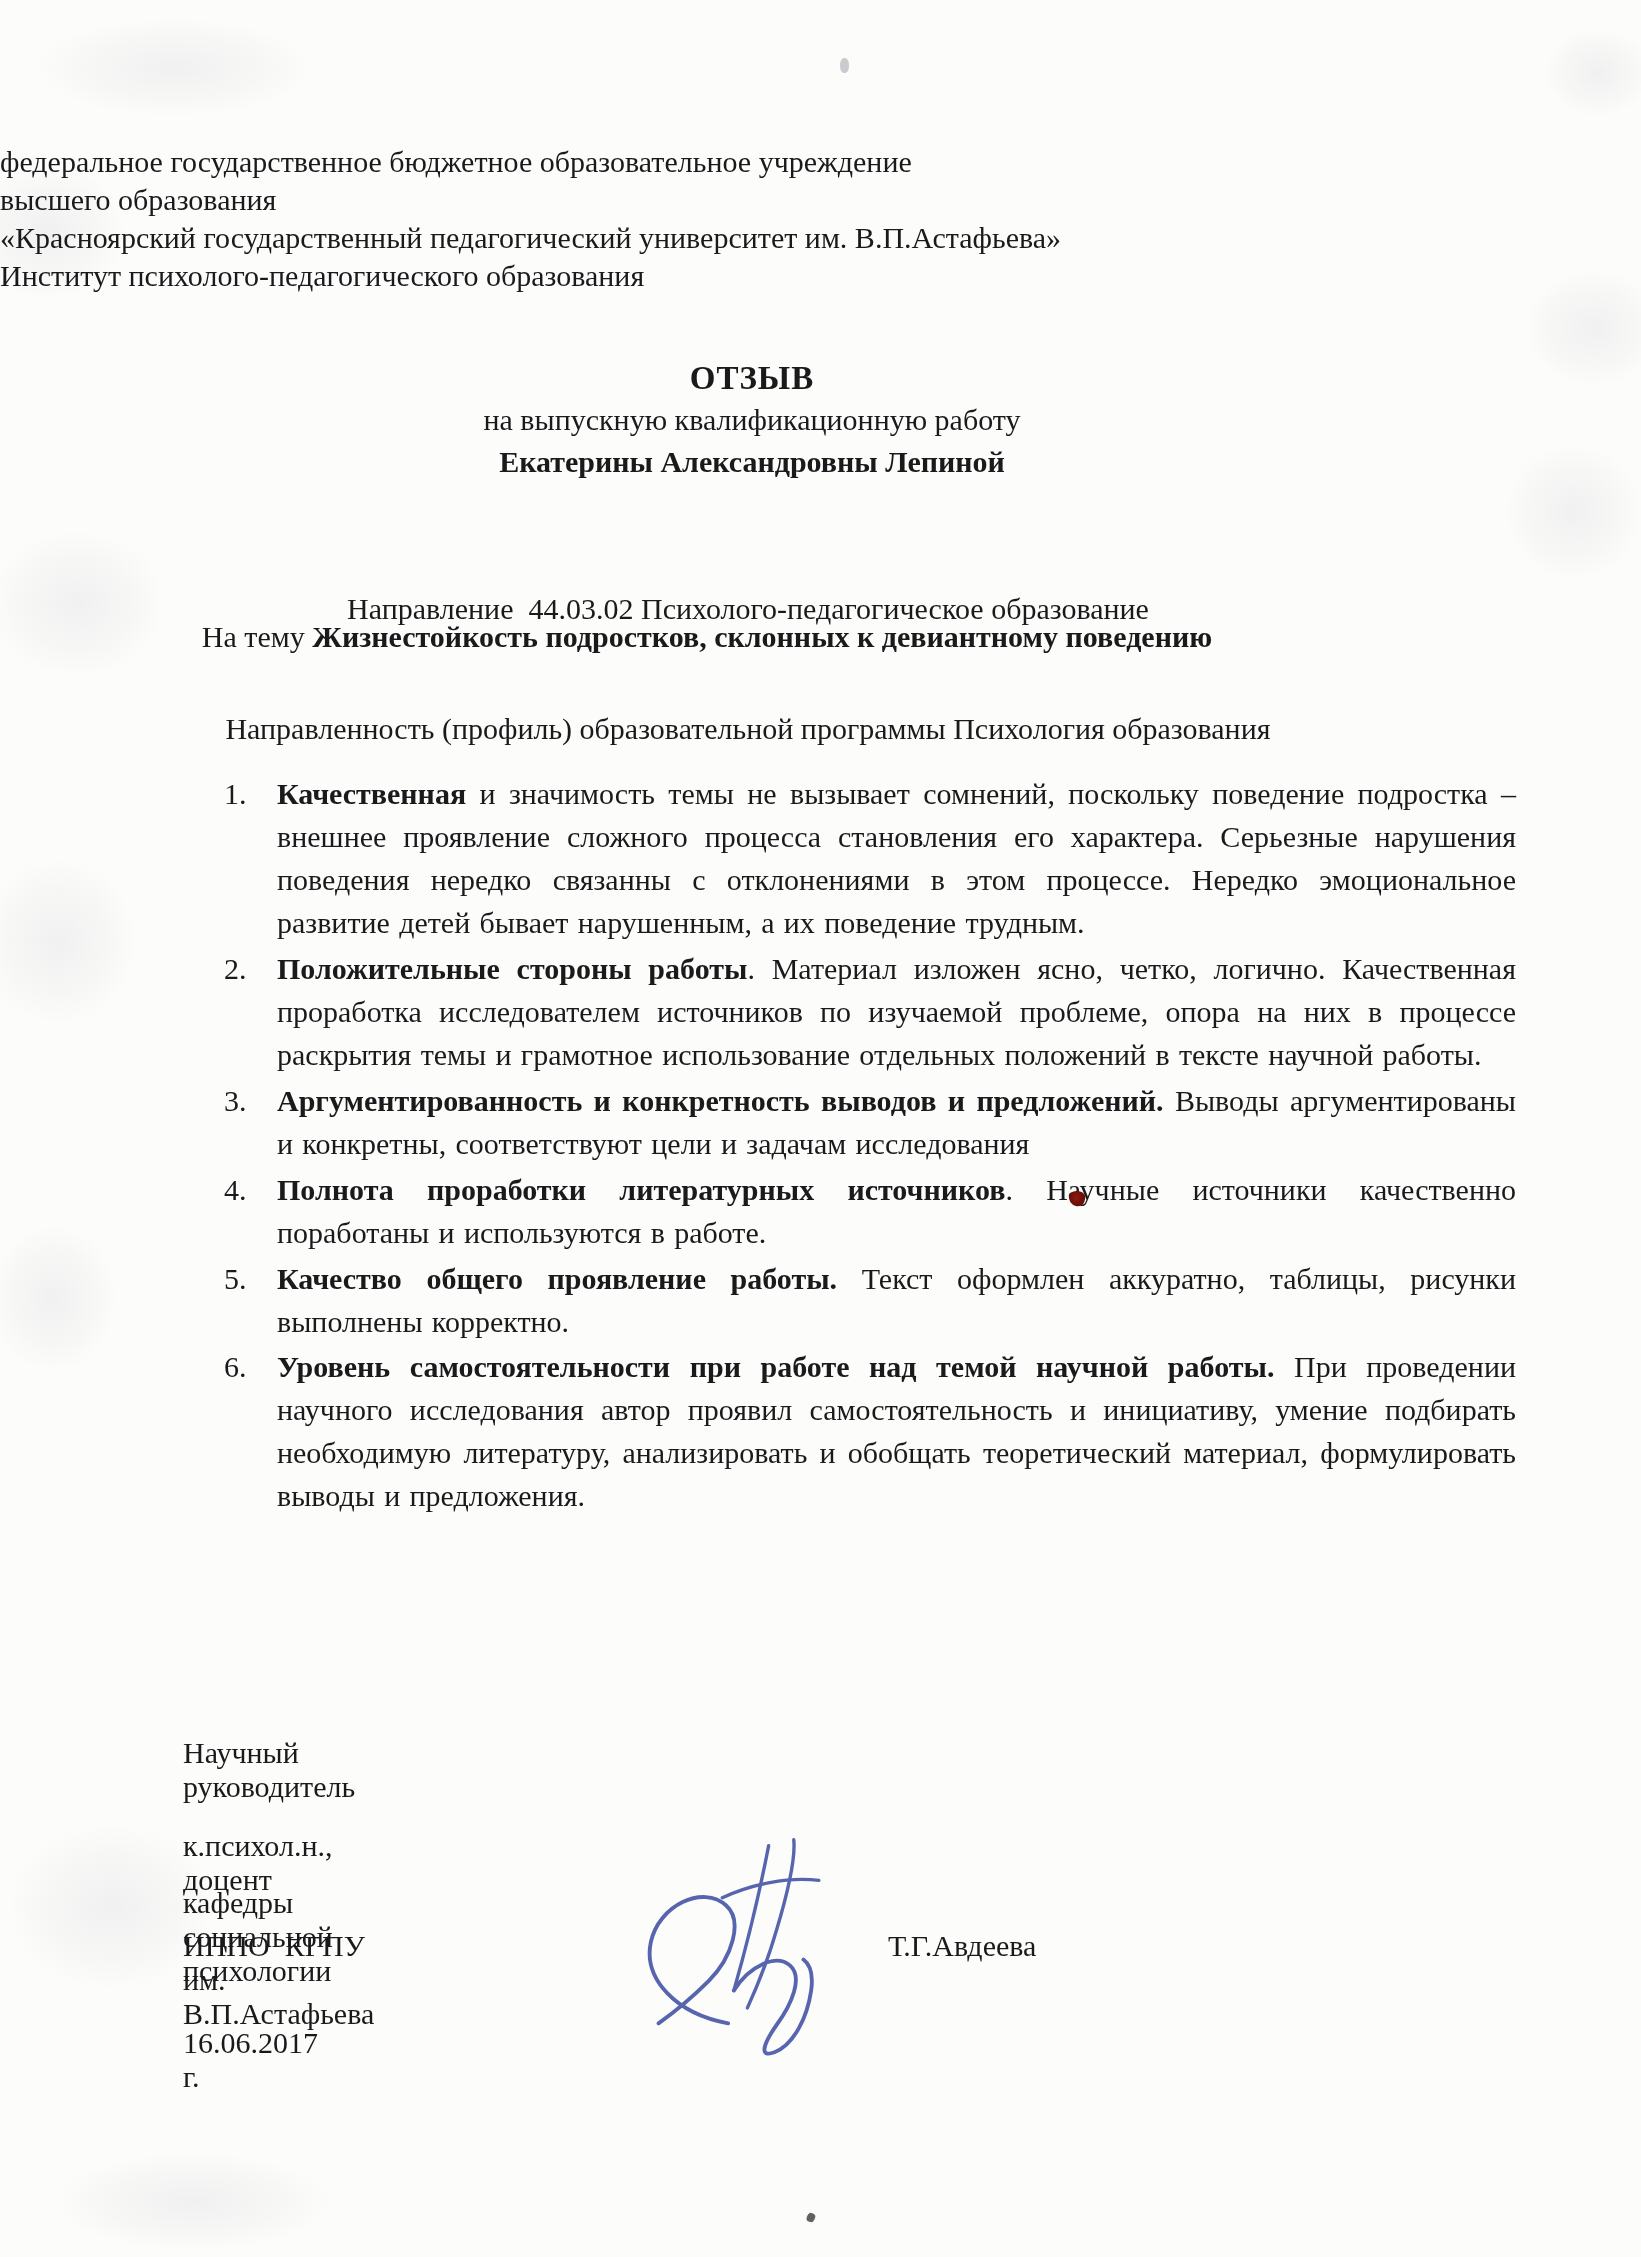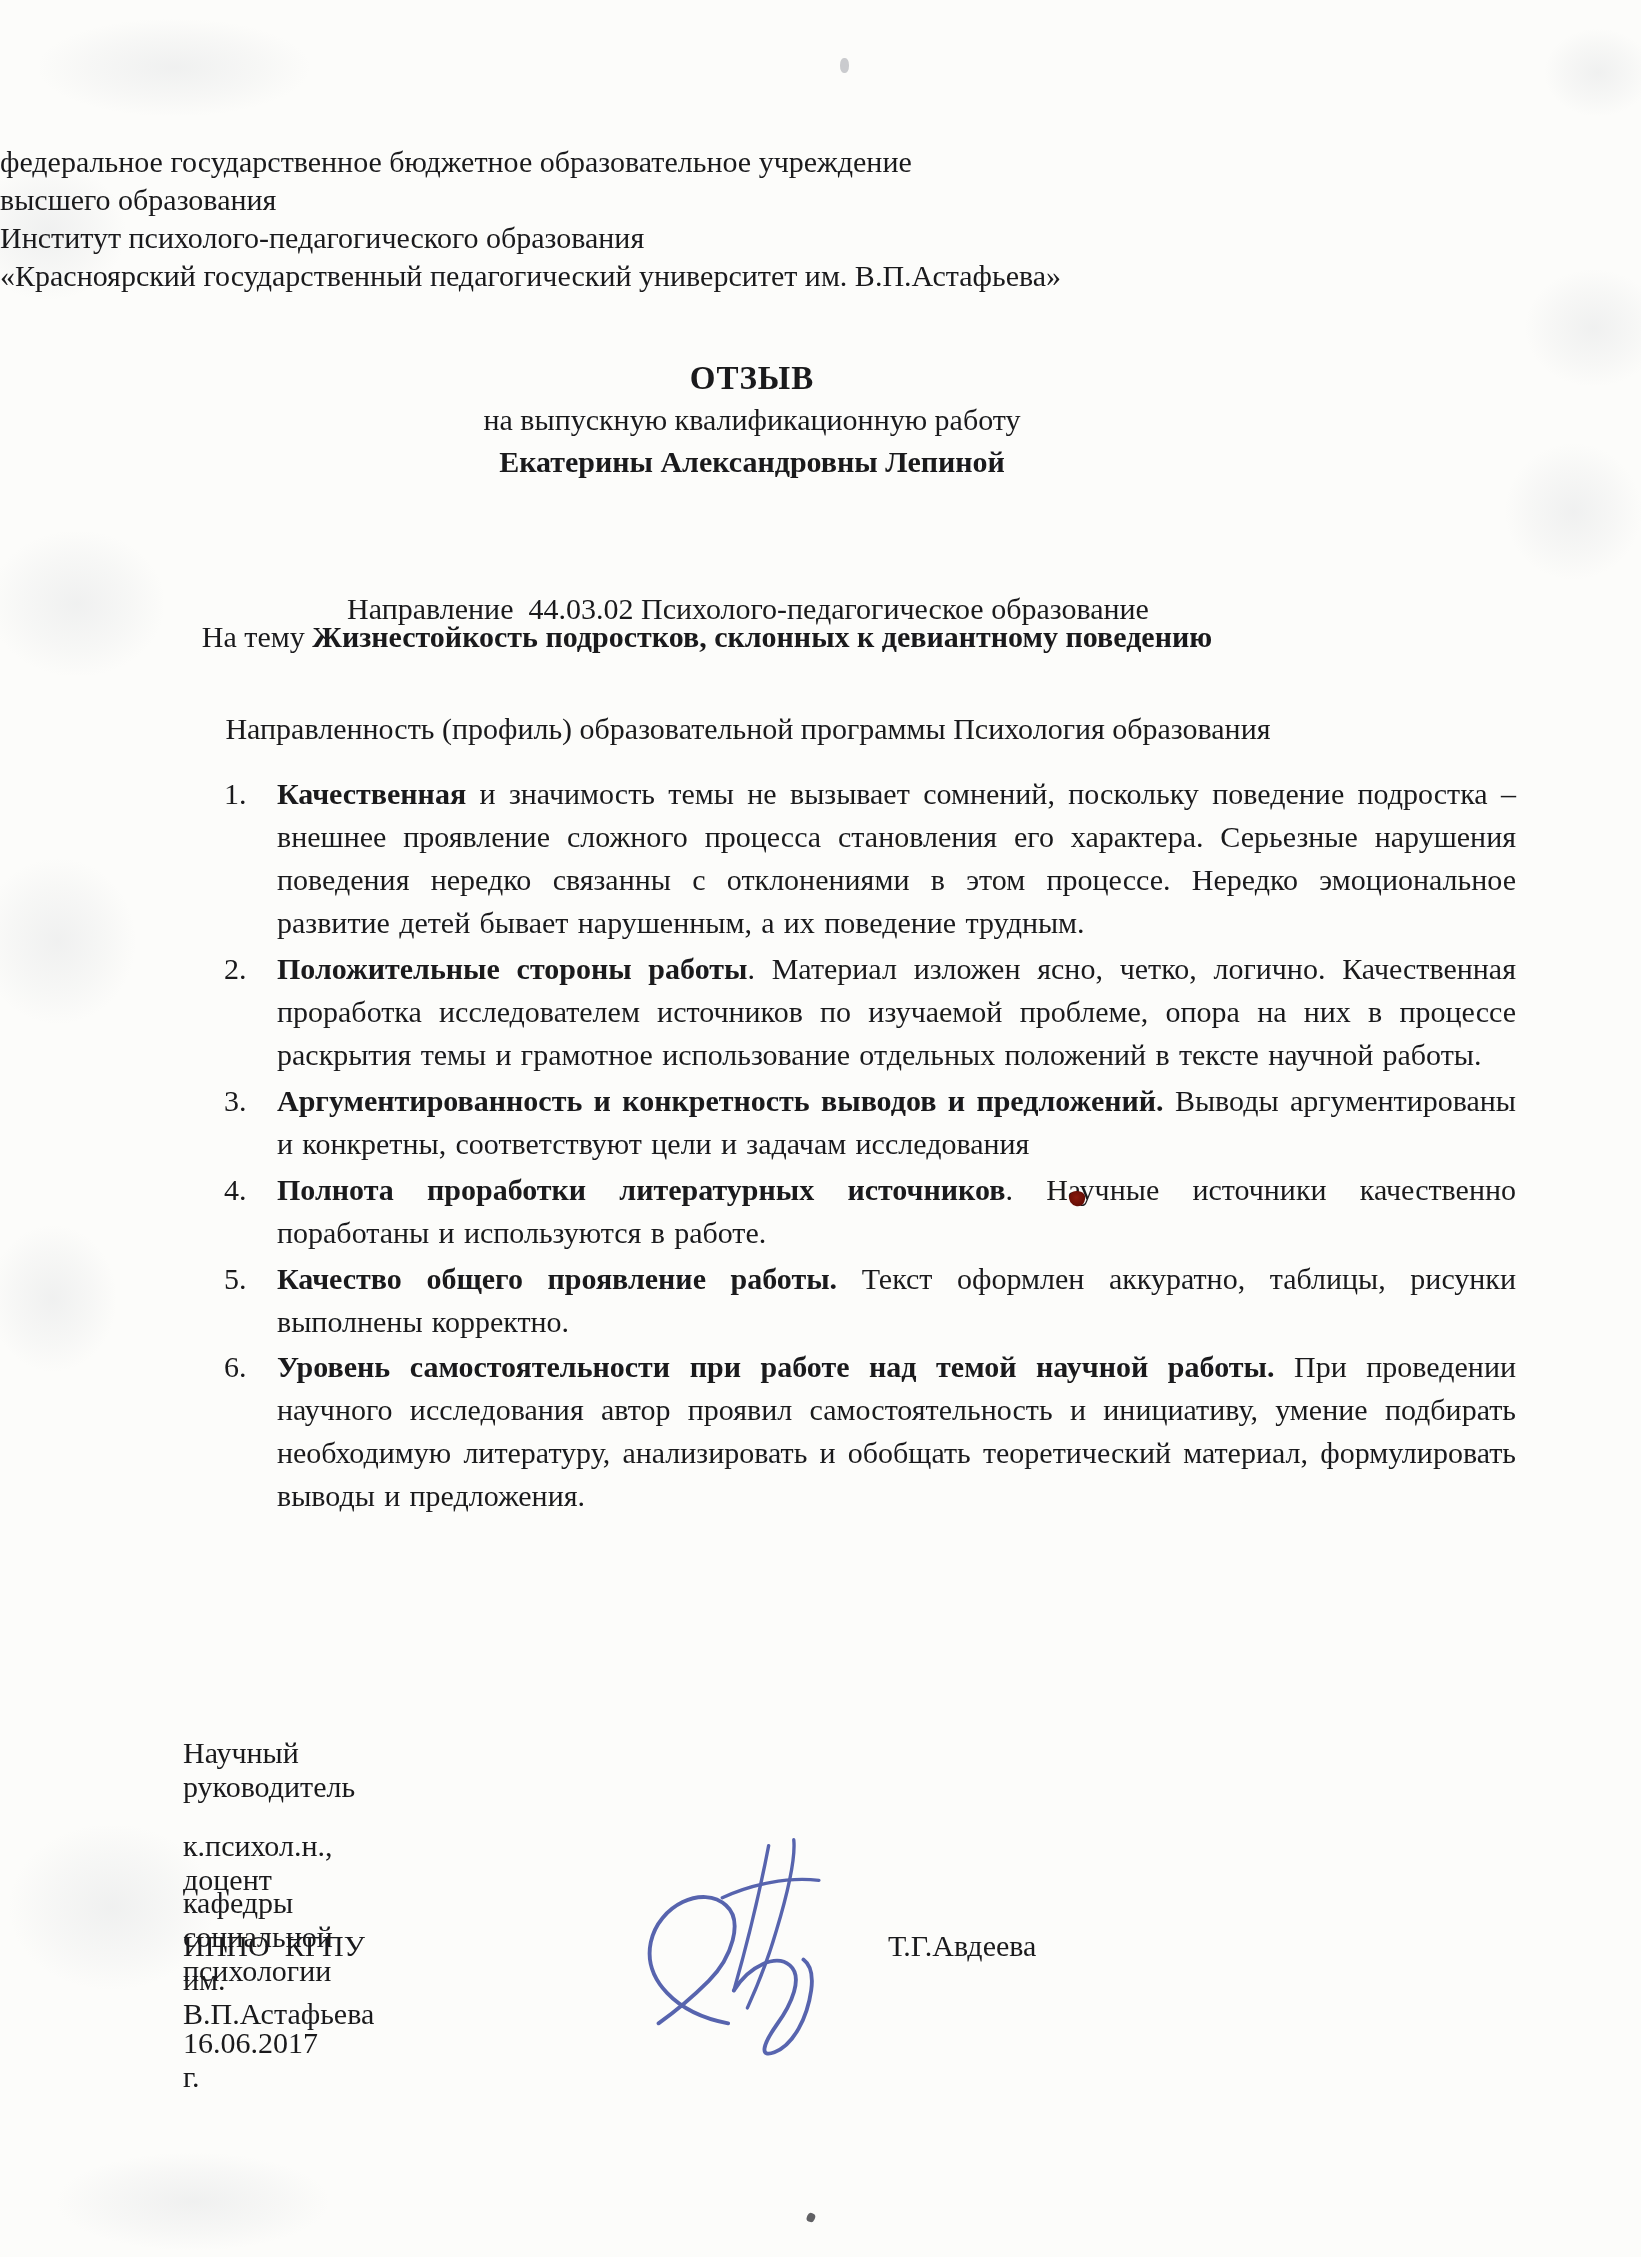--- a/index.html
+++ b/index.html
@@ -62,22 +62,22 @@
   <div class="smudge" style="left:58px;top:2153px;width:270px;height:97px;"></div>
   <div class="smudge" style="left:1526px;top:270px;width:135px;height:116px;"></div>
   <div class="smudge" style="left:1545px;top:29px;width:106px;height:87px;"></div>
   <div class="smudge" style="left:1506px;top:444px;width:135px;height:135px;"></div>
   <div class="speck" style="left:807px;top:2213px;width:7.7px;height:8.7px;background:#3a3a3e;opacity:.8;transform:rotate(25deg);"></div>
   <div class="speck" style="left:840px;top:58px;width:8.7px;height:15.4px;background:rgba(110,112,122,.35);"></div>
 
   <div class="header">
     <div>федеральное государственное бюджетное образовательное учреждение</div>
     <div>высшего образования</div>
+    <div>«Красноярский государственный педагогический университет им. В.П.Астафьева»</div>
     <div>Институт психолого-педагогического образования</div>
-    <div>«Красноярский государственный педагогический университет им. В.П.Астафьева»</div>
   </div>
 
   <div class="title-block">
     <div class="doc-title">ОТЗЫВ</div>
     <div>на выпускную квалификационную работу</div>
     <div class="author">Екатерины Александровны Лепиной</div>
   </div>
 
   <div class="program">
     <div>Направление  44.03.02 Психолого-педагогическое образование</div>

